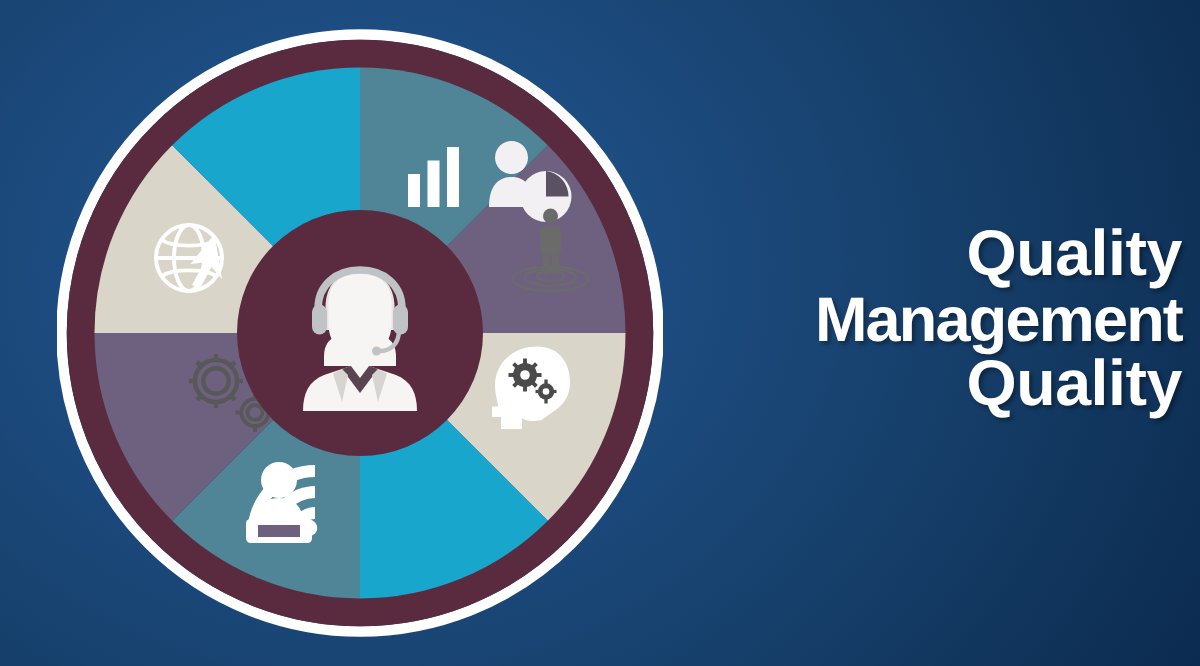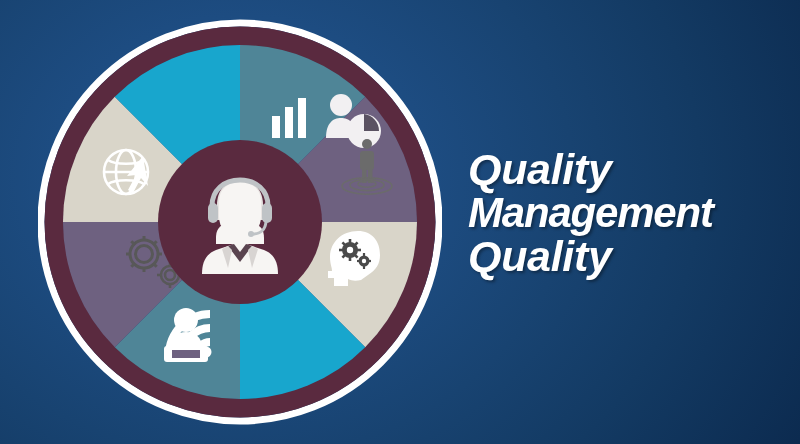--- a/index.html
+++ b/index.html
@@ -30,28 +30,27 @@
     width:404px; height:408px;
     z-index:2;
   }
   #wheel-wrap svg { display:block; width:100%; height:100%; }
 
   #title-block {
     position:absolute;
     left:468px; top:148px;
     width:320px;
     z-index:3;
-    text-align:left;
+    text-align:right;
     color:#ffffff;
     font-weight:bold;
     font-size:43px;
     line-height:1.02;
     letter-spacing:-0.3px;
     text-shadow:2px 2px 3px rgba(0,0,0,0.35);
-    font-style:italic;
   }
   #title-block .ln { display:block; white-space:nowrap; }
   #title-block .ln2 { font-size:42px; letter-spacing:-1.2px; }
 </style>
 </head>
 <body>
 
 <div id="stage">
 
   <div id="wheel-wrap">

